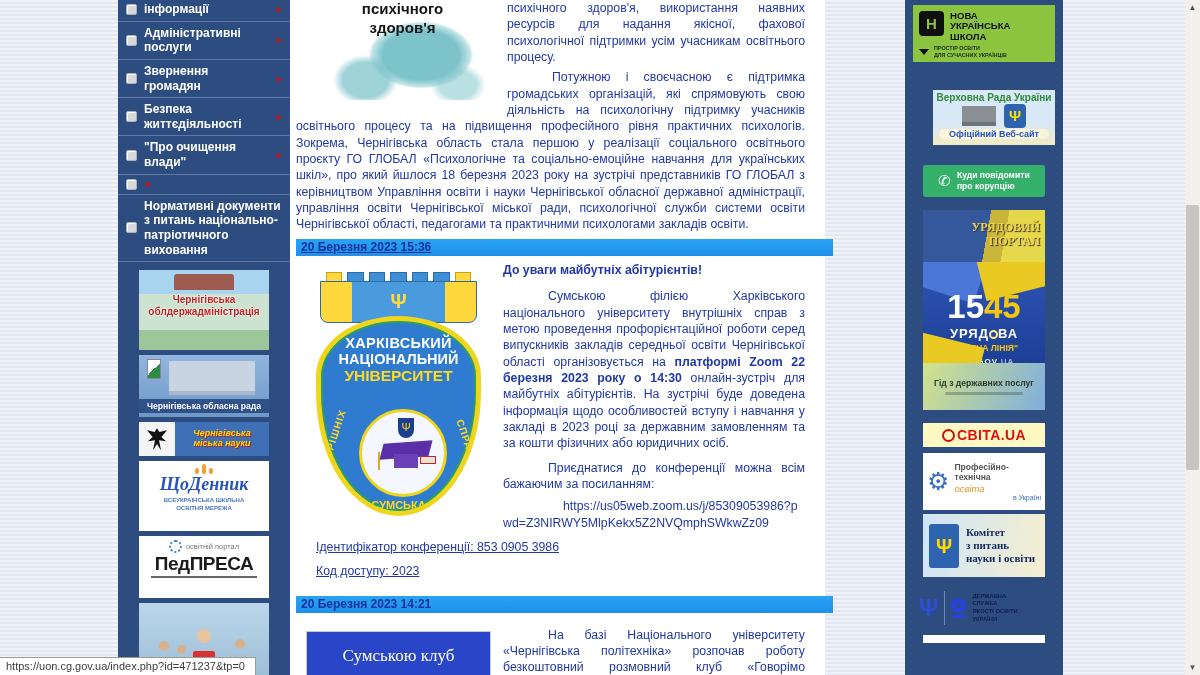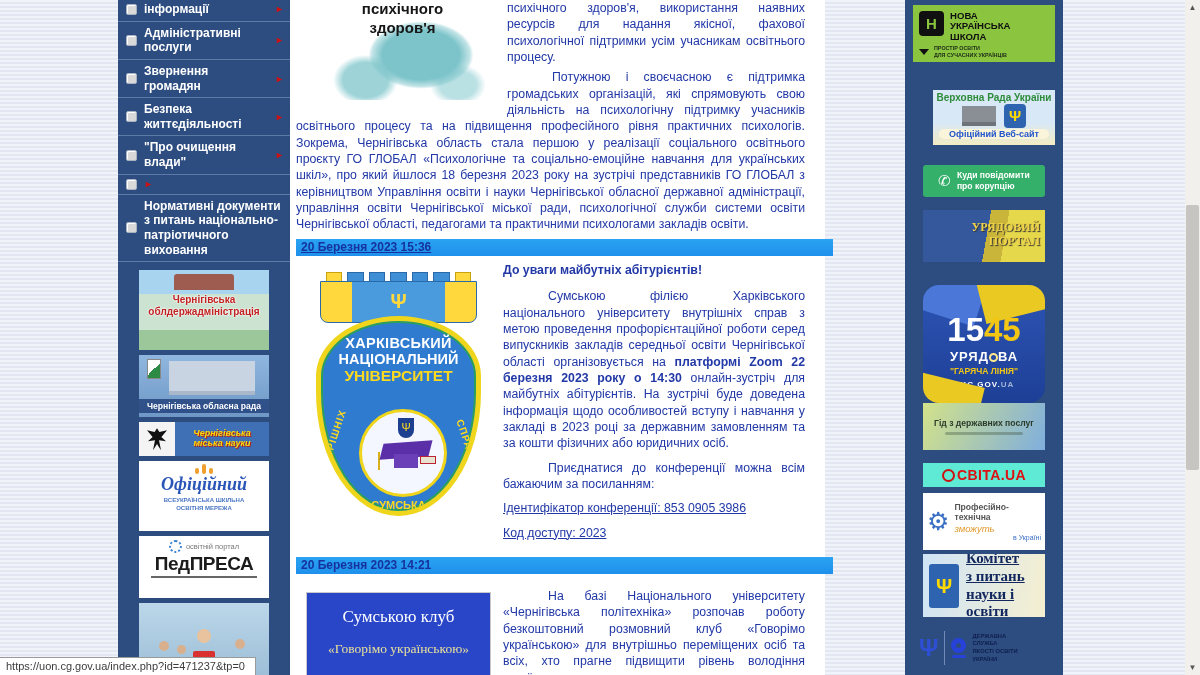--- a/index.html
+++ b/index.html
@@ -104,45 +104,45 @@
   .rada-title{color:#2e8b3a;font-weight:bold;font-size:10px;padding-top:2px;}
   .rada-mid{display:flex;justify-content:center;gap:8px;align-items:center;height:26px;}
   .rada-bld{width:34px;height:20px;background:#8a8f96;box-shadow:inset 0 -4px 0 #6e737a;}
   .rada-tz{width:22px;height:24px;background:#2e63b0;border-radius:4px;color:#ffd900;font-weight:bold;font-size:15px;line-height:24px;}
   .rada-sub{color:#2255cc;font-weight:bold;font-size:9px;background:#faf5da;margin:0 6px;border-radius:6px;}
   .rb-corr{width:122px;height:32px;margin-top:20px;background:#35b06a;border-radius:3px;display:flex;align-items:center;justify-content:center;gap:6px;}
   .corr-phone{color:#fff;font-size:15px;}
   .corr-txt div{color:#fff;font-size:8.6px;font-weight:bold;line-height:1.25;}
   .rb-portal{width:122px;height:52px;margin-top:13px;background:linear-gradient(100deg,#35589c 0 52%,#c8b53a 52% 66%,#e5d84a 66%);position:relative;}
   .portal-txt{position:absolute;right:5px;top:10px;text-align:right;font-family:"Liberation Serif","DejaVu Serif",serif;font-weight:bold;color:#f0d24a;text-shadow:1px 1px 1px #333;font-size:12px;line-height:1.2;}
-  .rb-1545{width:122px;height:118px;margin-top:23px;background:linear-gradient(180deg,#2e55b5,#1d3f96);text-align:center;position:relative;overflow:hidden;border-radius:16px;}
+  .rb-1545{width:122px;height:101px;margin-top:0;background:linear-gradient(180deg,#2e55b5,#1d3f96);text-align:center;position:relative;overflow:hidden;}
   .h-poly1{position:absolute;top:-18px;left:-10px;width:70px;height:50px;background:#4a77d8;transform:rotate(18deg);}
   .h-poly2{position:absolute;top:-22px;right:-14px;width:80px;height:52px;background:#e9c922;transform:rotate(-14deg);}
   .h-num{position:relative;font-weight:bold;font-size:33px;color:#fff;margin-top:28px;line-height:1;}
   .h-num b{color:#f3c613;}
   .h-ur{position:relative;color:#fff;font-weight:bold;font-size:13px;letter-spacing:1px;margin-top:3px;}
   .h-ring{display:inline-block;width:9px;height:9px;border:2px solid #ffe98a;border-radius:50%;vertical-align:-1px;}
   .h-gl{position:relative;color:#f3c613;font-weight:bold;font-size:8.6px;margin-top:2px;}
   .h-ukc{position:relative;color:#fff;font-weight:bold;font-size:8px;letter-spacing:1px;margin-top:4px;}
   .h-ukc b{color:#9fb2d8;font-weight:bold;}
   .h-poly3{position:absolute;bottom:-16px;left:-12px;width:70px;height:40px;background:#e9c922;transform:rotate(14deg);}
   .rb-gid{width:122px;height:47px;background:linear-gradient(115deg,#d3e289,#7faedd);display:flex;flex-direction:column;align-items:center;justify-content:center;gap:4px;}
   .gid-title{color:#2b3b2b;font-weight:bold;font-size:8.6px;}
   .gid-line{width:78px;height:3px;background:rgba(60,80,60,.35);border-radius:2px;}
-  .rb-osvita{width:122px;height:24px;margin-top:13px;background:#5eead4;display:flex;align-items:center;justify-content:center;gap:2px;}
+  .rb-osvita{width:122px;height:24px;margin-top:13px;background:#fef9c3;display:flex;align-items:center;justify-content:center;gap:2px;}
   .osv-ring{width:13px;height:13px;border:2.5px solid #cc1111;border-radius:50%;}
   .osv-txt{color:#dd1111;font-weight:bold;font-size:14px;letter-spacing:.4px;}
   .rb-proftech{width:122px;height:57px;margin-top:6px;background:#fff;display:flex;align-items:center;gap:5px;padding:4px;}
   .pt-gear{color:#3a6fc4;font-size:25px;font-family:"DejaVu Sans",sans-serif;}
   .pt-txt .l1{color:#555;font-weight:bold;font-size:8.6px;}
   .pt-txt .l2{color:#e09a2d;font-style:italic;font-size:9.5px;margin-top:1px;}
   .pt-txt .l3{color:#3a6fc4;font-size:7px;text-align:right;}
   .rb-komitet{width:122px;height:63px;margin-top:4px;background:linear-gradient(100deg,#cfe4f6,#f5efd0);display:flex;align-items:center;gap:7px;padding:6px;}
   .km-tz{flex:0 0 30px;height:44px;background:#2e63b0;border-radius:3px;color:#ffd900;font-weight:bold;font-size:20px;text-align:center;line-height:44px;}
-  .km-txt div{font-family:"Liberation Serif","DejaVu Serif",serif;font-weight:bold;color:#12275e;font-size:15px;line-height:1.18;text-decoration:underline;}
+  .km-txt div{font-family:"Liberation Serif","DejaVu Serif",serif;font-weight:bold;color:#12275e;font-size:11px;line-height:1.18;}
   .rb-ds{width:130px;height:46px;margin-top:8px;display:flex;align-items:center;gap:6px;}
   .ds-tz{color:#2e4fd4;font-weight:bold;font-size:24px;}
   .ds-div{width:1px;height:34px;background:rgba(180,200,240,.5);}
   .ds-logo{display:flex;flex-direction:column;align-items:center;gap:2px;}
   .ds-ring{width:15px;height:15px;border:5px solid #2742d8;border-radius:50%;}
   .ds-bar{width:14px;height:3px;background:#2742d8;border-radius:2px;}
   .ds-txt div{color:#0e1e4e;font-weight:bold;font-size:5.8px;line-height:1.3;}
   .rb-white{width:122px;height:8px;margin-top:4px;background:#fff;}
   
   .scrollbar{position:absolute;left:1185px;top:0;width:15px;height:675px;background:#f1f0ed;}
@@ -213,21 +213,21 @@
         <span>Чернігівська</span>
         <span>міська науки</span>
       </div>
     </div>
     <div class="lbanner lb-schodennyk">
       <div class="crown">
           <i></i>
           <i></i>
           <i></i>
         </div>
-      <div class="sd-title">Офіційний</div>
+      <div class="sd-title">ЩоДенник</div>
       <div class="sd-sub">
         <div>ВСЕУКРАЇНСЬКА ШКІЛЬНА</div>
         <div>ОСВІТНЯ МЕРЕЖА</div>
       </div>
     </div>
     <div class="lbanner lb-pedpresa">
       <div class="pp-row">
         <span class="globe"></span>
         <span class="pp-small">освітній портал</span>
       </div>
@@ -286,20 +286,21 @@
         </div>
         <div class="emb-b1">СУМСЬКА</div>
         <div class="emb-b2">ФІЛІЯ</div>
         <div class="emb-side emb-sl">ВНУТРІШНІХ</div>
         <div class="emb-side emb-sr">СПРАВ</div>
       </div>
     </div>
     <p class="art-title">До уваги майбутніх абітурієнтів!</p>
     <p class="indent"><span>Сумською філією Харківського національного університету внутрішніх справ з метою проведення профорієнтаційної роботи серед випускників закладів середньої освіти Чернігівської області організовується на </span><b>платформі Zoom 22 березня 2023 року о 14:30</b><span> онлайн-зустріч для майбутніх абітурієнтів. На зустрічі буде доведена інформація щодо особливостей вступу і навчання у закладі в 2023 році за державним замовленням та за кошти фізичних або юридичних осіб.</span></p>
     <p class="indent" style="margin-top:8px;">Приєднатися до конференції можна всім бажаючим за посиланням:</p>
+    <p class="blocklink">https://us05web.zoom.us/j/85309053986?pwd=Z3NIRWY5MlpKekx5Z2NVQmphSWkwZz09</p>
     <p class="meta-line">Ідентифікатор конференції: 853 0905 3986</p>
     <p class="meta-line">Код доступу: 2023</p>
   </div>
 
   <div class="datebar" style="clear:both;margin-top:16px;">20 Березня 2023 14:21</div>
 
   <div class="article">
     <div class="rk">
       <div class="rk-top">
         <div class="rk-l1">Сумською клуб</div>
@@ -379,21 +380,21 @@
     <div class="gid-line"></div>
   </div>
   <div class="rbanner rb-osvita">
     <span class="osv-ring"></span>
     <span class="osv-txt">СВІТА.UA</span>
   </div>
   <div class="rbanner rb-proftech">
     <span class="pt-gear">⚙</span>
     <div class="pt-txt">
       <div class="l1">Професійно-технічна</div>
-      <div class="l2">зможуть</div>
+      <div class="l2">освіта</div>
       <div class="l3">в Україні</div>
     </div>
   </div>
   <div class="rbanner rb-komitet">
     <span class="km-tz">Ψ</span>
     <div class="km-txt">
       <div>Комітет</div>
       <div>з питань</div>
       <div>науки і освіти</div>
     </div>

